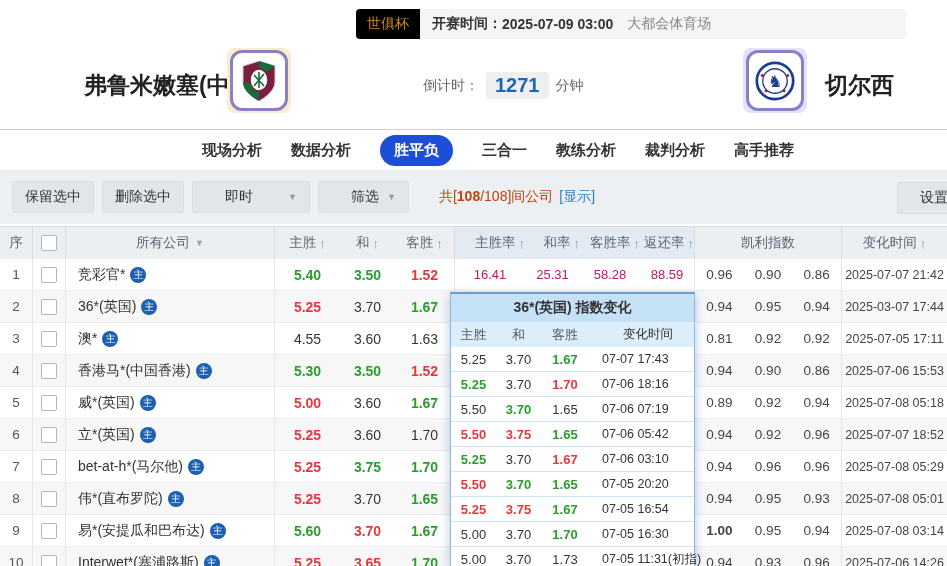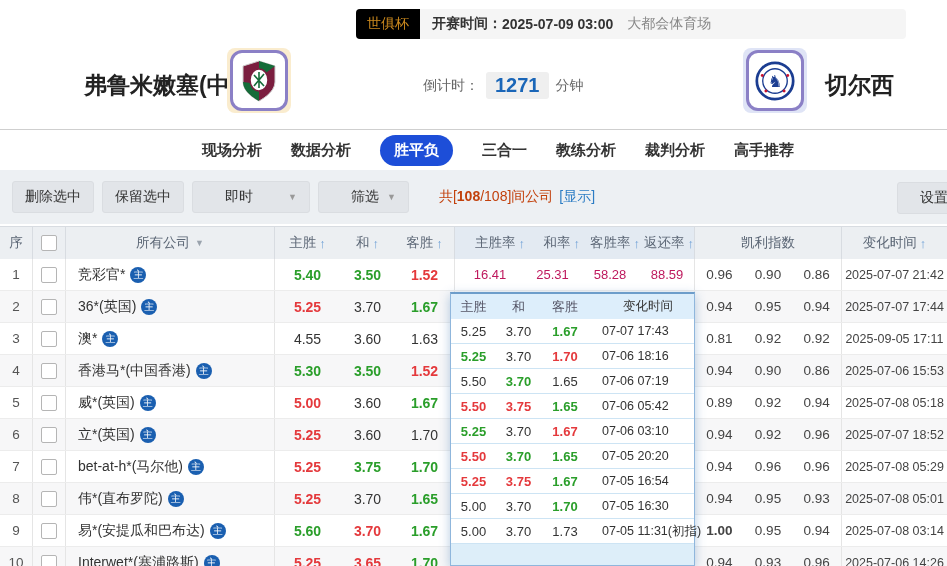--- a/index.html
+++ b/index.html
@@ -134,22 +134,22 @@
       <div class="tab">现场分析</div>
       <div class="tab">数据分析</div>
       <div class="tab active">胜平负</div>
       <div class="tab">三合一</div>
       <div class="tab">教练分析</div>
       <div class="tab">裁判分析</div>
       <div class="tab">高手推荐</div>
     </div>
 
   <div class="toolbar">
+    <div class="tb-btn">保留选中</div>
     <div class="tb-btn">删除选中</div>
-    <div class="tb-btn">保留选中</div>
     <div class="tb-btn tb-drop" style="width:72px;">
       <span>即时</span>
       <span class="caret">▼</span>
     </div>
     <div class="tb-btn tb-drop">
       <span>筛选</span>
       <span class="caret">▼</span>
     </div>
     <span class="count-text"><span>共[</span><span class="count-bold">108</span><span>/108]间公司</span></span>
     <span class="show-link">[显示]</span>
@@ -245,21 +245,21 @@
         <div class="cell c-rate"></div>
         <div class="cell c-rate"></div>
         <div class="cell c-rate bdr"></div>
         <div class="cell bdr">
           <div class="kelly-wrap">
             <span class="c-k">0.94</span>
             <span class="c-k">0.95</span>
             <span class="c-k">0.94</span>
           </div>
         </div>
-        <div class="cell c-time">2025-07-07 17:44</div>
+        <div class="cell c-time">2025-03-07 17:44</div>
       </div>
       <div class="trow">
         <div class="cell c-seq bdr">3</div>
         <div class="cell bdr">
           <span class="checkbox"></span>
         </div>
         <div class="cell c-comp bdr">
           <span>澳*</span>
           <span class="tag-zhu">主</span>
         </div>
@@ -270,21 +270,21 @@
         <div class="cell c-rate"></div>
         <div class="cell c-rate"></div>
         <div class="cell c-rate bdr"></div>
         <div class="cell bdr">
           <div class="kelly-wrap">
             <span class="c-k">0.81</span>
             <span class="c-k">0.92</span>
             <span class="c-k">0.92</span>
           </div>
         </div>
-        <div class="cell c-time">2025-09-05 17:11</div>
+        <div class="cell c-time">2025-07-05 17:11</div>
       </div>
       <div class="trow even">
         <div class="cell c-seq bdr">4</div>
         <div class="cell bdr">
           <span class="checkbox"></span>
         </div>
         <div class="cell c-comp bdr">
           <span>香港马*(中国香港)</span>
           <span class="tag-zhu">主</span>
         </div>
@@ -450,20 +450,21 @@
             <span class="c-k">0.94</span>
             <span class="c-k">0.93</span>
             <span class="c-k">0.96</span>
           </div>
         </div>
         <div class="cell c-time">2025-07-06 14:26</div>
       </div>
     </div>
 
   <div class="popup">
+    <div class="popup-title">36*(英国) 指数变化</div>
     <div class="phead" id="popup-head">
         <div>主胜</div>
         <div>和</div>
         <div>客胜</div>
         <div class="p-time" style="text-align: center;">变化时间</div>
       </div>
     <div id="popup-rows">
         <div class="prow">
           <div class="c-k">5.25</div>
           <div class="c-k">3.70</div>

